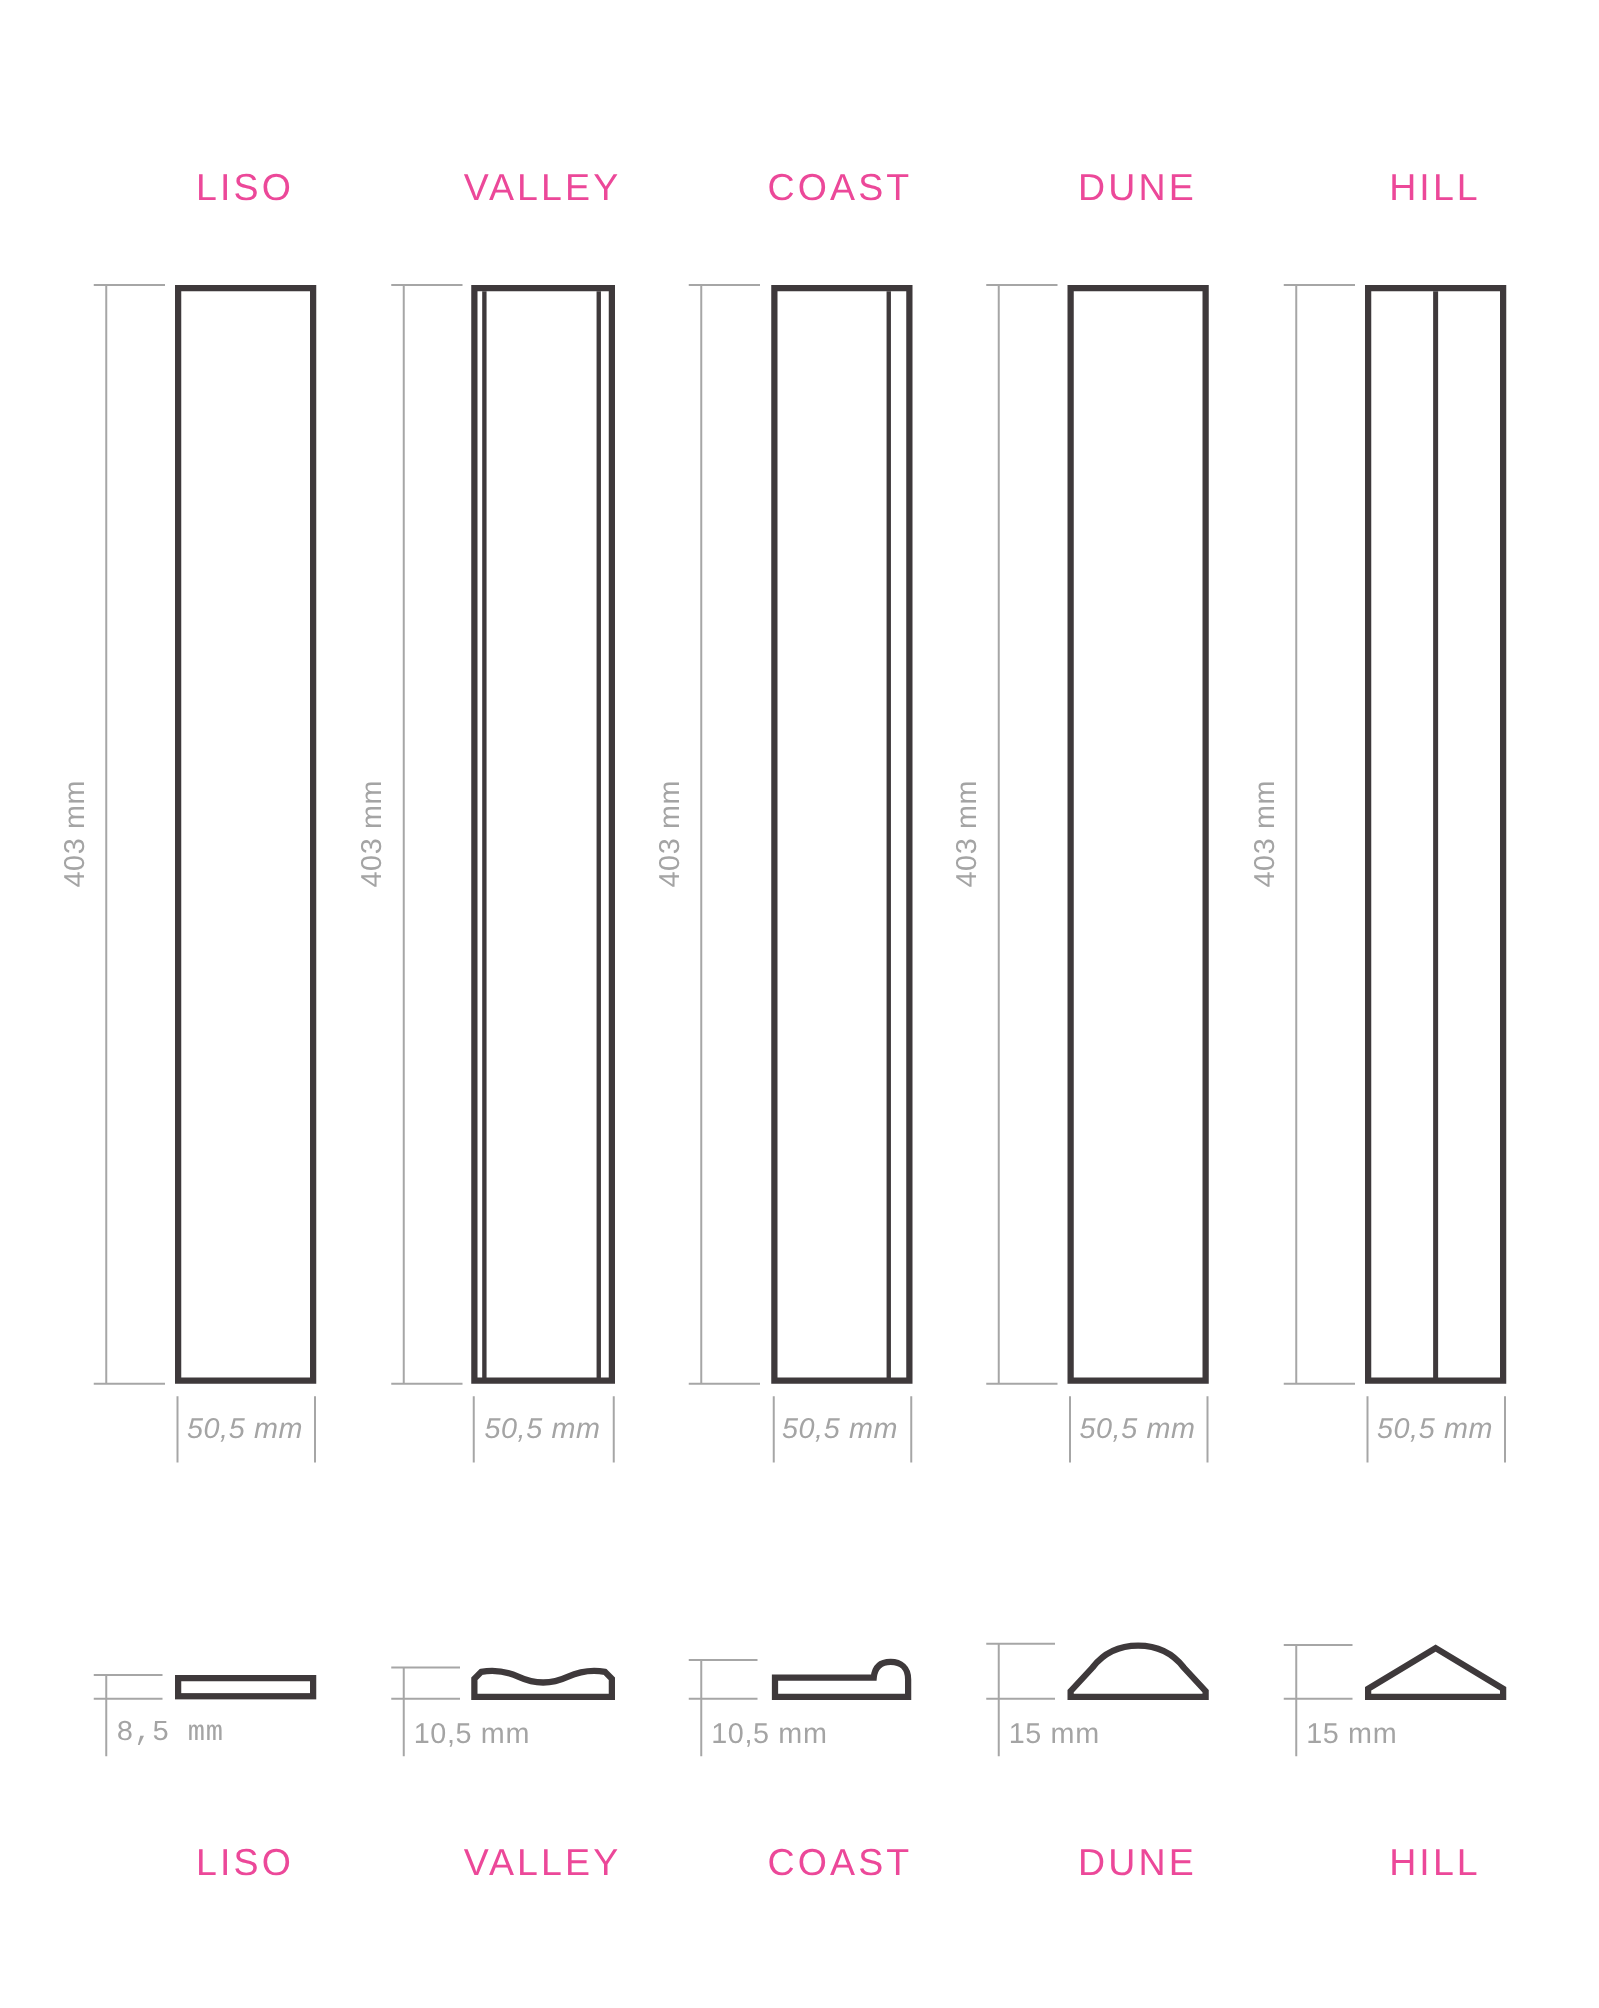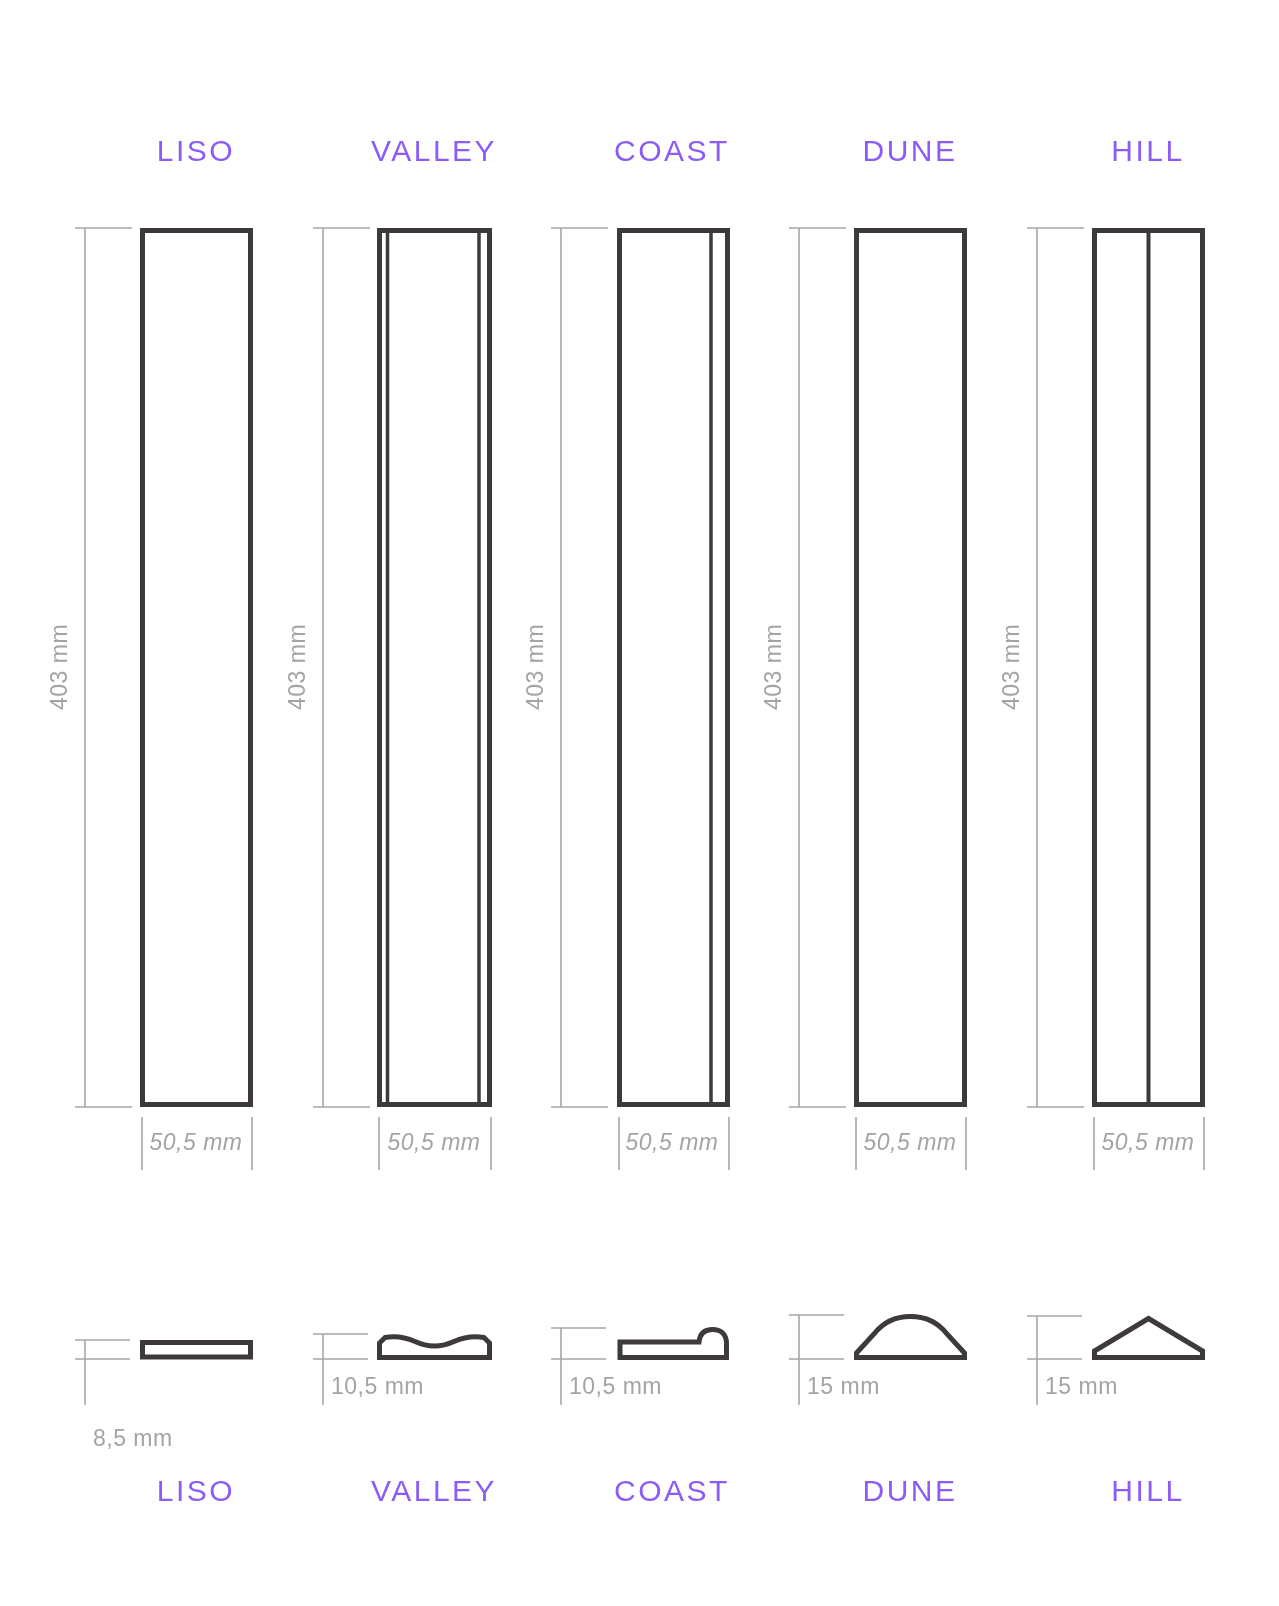--- a/index.html
+++ b/index.html
@@ -1,20 +1,20 @@
 <!DOCTYPE html>
 <html><head>
 <meta charset="utf-8">
 <style>
   html,body{margin:0;padding:0;background:#ffffff;}
   #stage{position:relative;width:1279px;height:1606px;background:#ffffff;overflow:hidden;
          font-family:"Liberation Sans", sans-serif;}
   svg{position:absolute;left:0;top:0;}
   .txt{position:absolute;color:#1b1b1b;}
-  .name-label{width:180px;text-align:center;font-size:30px;letter-spacing:2.5px;color:#8b5cf6;font-weight:400;}
+  .name-label{width:180px;text-align:center;font-size:30px;letter-spacing:2.5px;color:#ec4899;font-weight:400;}
   .dim-text{color:#a4a4a4;font-size:23px;letter-spacing:0.5px;}
   .w-label{width:170px;text-align:center;font-style:italic;}
   .h-label{width:100px;height:24px;text-align:center;transform:rotate(-90deg);}
   .t-label{white-space:nowrap;}
   
   .o{stroke:#3E393B;stroke-width:5;fill:#ffffff;stroke-linejoin:miter;}
   .oi{stroke:#3E393B;fill:none;}
   .d{stroke:#A6A6A6;stroke-width:1.6;fill:none;}
 </style>
 </head>
@@ -105,21 +105,21 @@
   <div class="txt dim-text h-label" style="left:484px;top:655px;">403 mm</div>
   <div class="txt dim-text h-label" style="left:722px;top:655px;">403 mm</div>
   <div class="txt dim-text h-label" style="left:960px;top:655px;">403 mm</div>
 
   <div class="txt dim-text w-label" style="left:111px;top:1129px;">50,5 mm</div>
   <div class="txt dim-text w-label" style="left:349px;top:1129px;">50,5 mm</div>
   <div class="txt dim-text w-label" style="left:587px;top:1129px;">50,5 mm</div>
   <div class="txt dim-text w-label" style="left:825px;top:1129px;">50,5 mm</div>
   <div class="txt dim-text w-label" style="left:1063px;top:1129px;">50,5 mm</div>
 
-  <div class="txt dim-text t-label" style="left:93px;top:1425px;">8,5 mm</div>
+  <div class="txt dim-text t-label" style="left:93px;top:1373px;font-family:Liberation Mono, monospace;">8,5 mm</div>
   <div class="txt dim-text t-label" style="left:331px;top:1373px;">10,5 mm</div>
   <div class="txt dim-text t-label" style="left:569px;top:1373px;">10,5 mm</div>
   <div class="txt dim-text t-label" style="left:807px;top:1373px;">15 mm</div>
   <div class="txt dim-text t-label" style="left:1045px;top:1373px;">15 mm</div>
 
   <div class="txt name-label" style="left:106px;top:1474px;">LISO</div>
   <div class="txt name-label" style="left:344px;top:1474px;">VALLEY</div>
   <div class="txt name-label" style="left:582px;top:1474px;">COAST</div>
   <div class="txt name-label" style="left:820px;top:1474px;">DUNE</div>
   <div class="txt name-label" style="left:1058px;top:1474px;">HILL</div>

